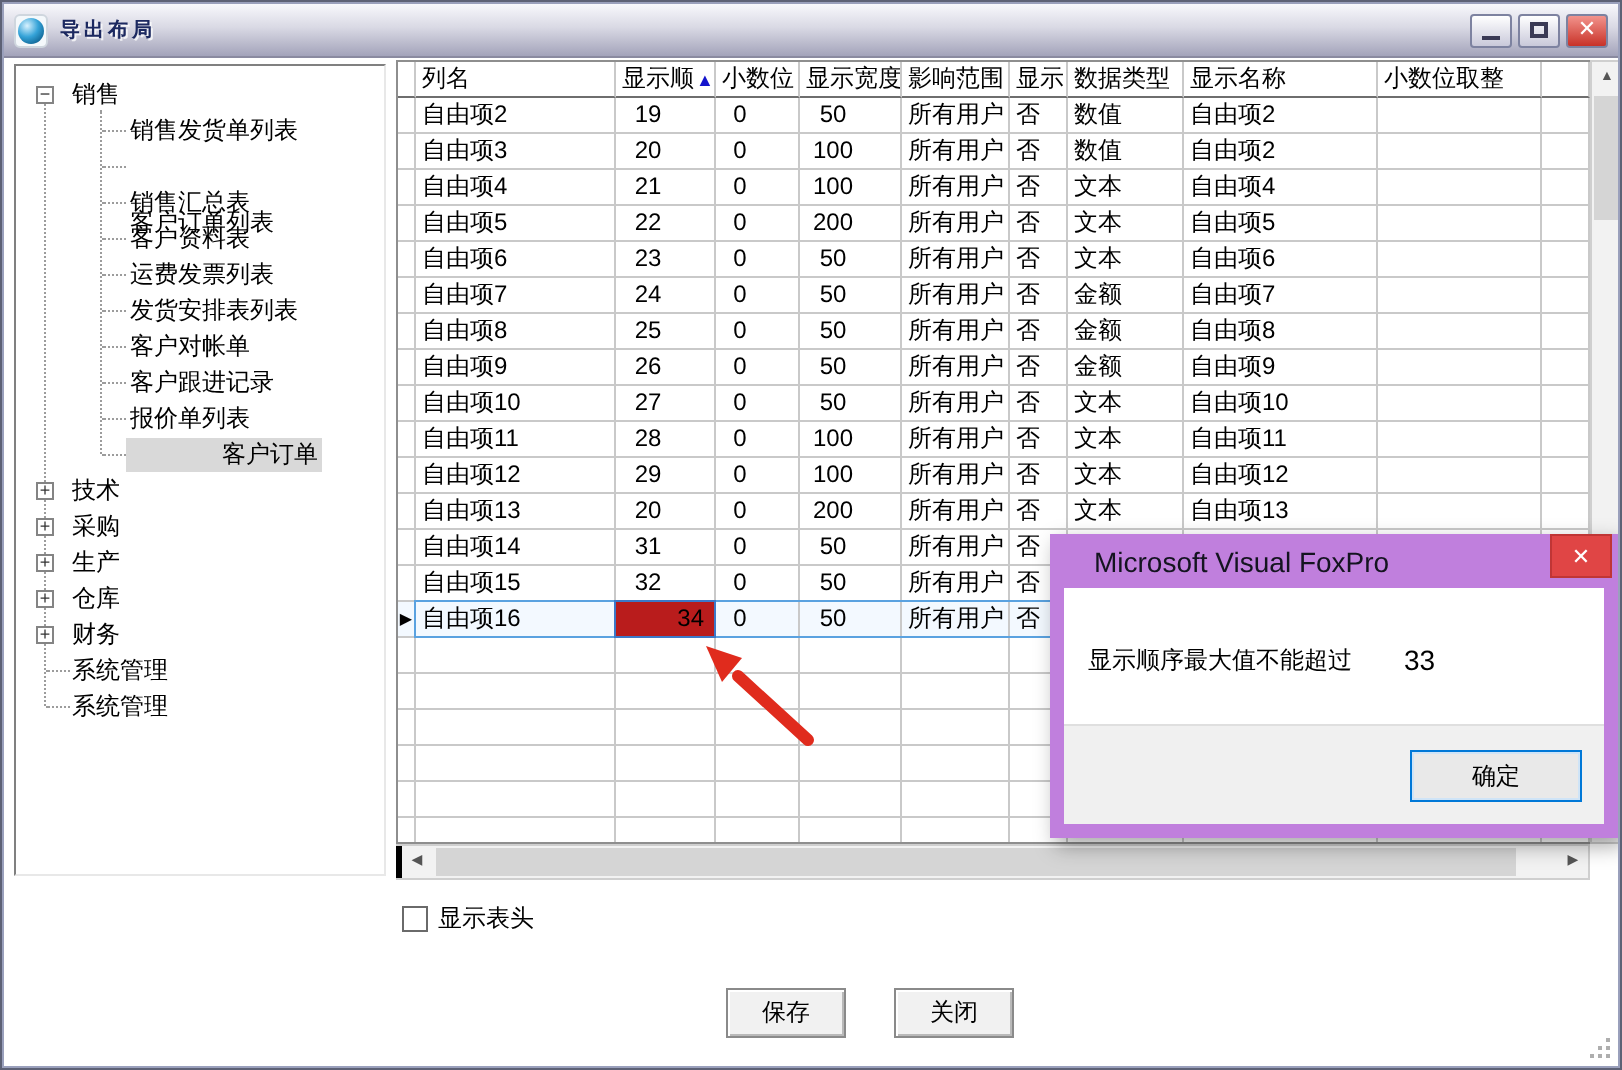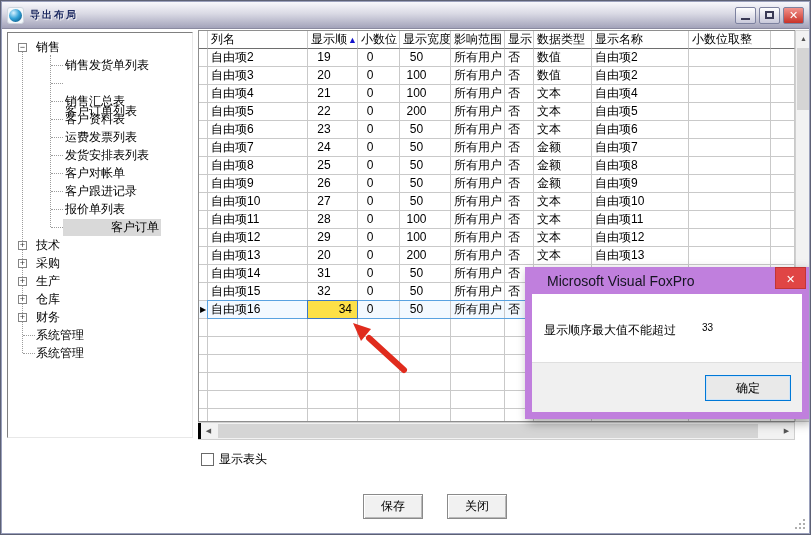--- a/index.html
+++ b/index.html
@@ -46,21 +46,21 @@
     grid-auto-rows:18px; overflow:hidden; }
   .c { border-right:1px solid #c9c9c9; border-bottom:1px solid #c9c9c9; padding:0 3px;
     line-height:17px; white-space:nowrap; overflow:hidden; }
   .c.num { text-align:center; padding-right:20px; }
   .c.hdr { border-bottom:1px solid #6e6e6e; }
   .c.marker { padding:0; text-align:center; font-size:8px; line-height:18px; color:#000; }
   .c.sel { background:#f3f9ff; }
   .sort-arrow { color:#1414cc; font-size:9px; margin-left:1px; }
   .grid-overlays { position:absolute; left:0; top:0; width:597px; height:392px; pointer-events:none; }
   .row-outline { position:absolute; left:9px; top:270px; width:563px; height:19px; border:1px solid #5aa2e0; }
-  .edit-cell { position:absolute; left:109px; top:270px; width:51px; height:19px; background:#fde047;
+  .edit-cell { position:absolute; left:109px; top:270px; width:51px; height:19px; background:#b91c1c;
     border:1px solid #3c78c8; text-align:right; padding-right:5px; line-height:17px; }
 
   
   .vscroll { position:absolute; left:597px; top:0; width:17px; height:392px; background:#f2f2f2;
     border:1px solid #cfcfcf; }
   .hscroll { position:absolute; left:0; top:392px; width:597px; height:18px; background:#f2f2f2;
     border:1px solid #cfcfcf; }
   .sb-btn { position:absolute; width:15px; height:15px; background:#f2f2f2; color:#555;
     font-size:7px; line-height:15px; text-align:center; }
   .sb-thumb { position:absolute; background:#d5d5d5; }
@@ -80,21 +80,21 @@
 
   
   .msgbox { position:absolute; left:523px; top:265px; width:284px; height:152px;
     background:#c07fdd; box-shadow:3px 4px 10px rgba(0,0,0,.35); z-index:10; }
   .msgbox-title { height:27px; display:flex; align-items:center; padding-left:22px;
     font-size:14px; color:#141420; }
   .msgbox-close { position:absolute; top:0; right:3px; width:31px; height:22px; background:#e04545;
     color:#fff; font-size:11px; text-align:center; line-height:22px; border:1px solid #c03535; }
   .msgbox-body { position:absolute; left:7px; right:7px; top:27px; bottom:7px; background:#fff; }
   .msgbox-msg { position:absolute; left:12px; top:28px; font-size:12px; }
-  .msgbox-val { position:absolute; left:170px; top:28px; font-size:10px; }
+  .msgbox-val { position:absolute; left:170px; top:28px; font-size:14px; }
   .msgbox-footer { position:absolute; left:0; right:0; bottom:0; height:50px; background:#f0f0f0;
     border-top:1px solid #dfdfdf; }
   .ok-btn { position:absolute; right:11px; top:12px; width:86px; height:26px; background:#e9e9e9;
     border:1px solid #0078d7; box-shadow:inset 0 0 0 1px #cfe4f7; text-align:center; line-height:24px; }
 
   .arrow-annot { position:absolute; left:330px; top:305px; z-index:5; }
 </style>
 </head>
 <body>
 

